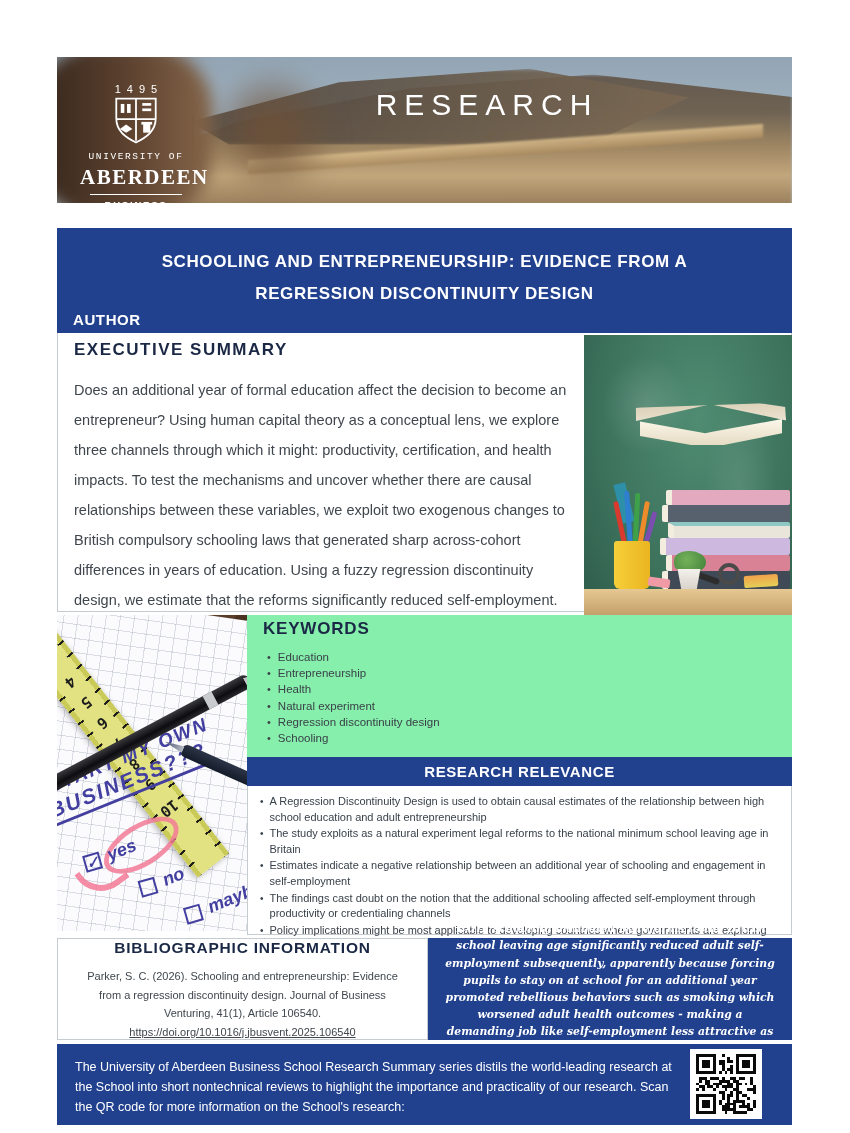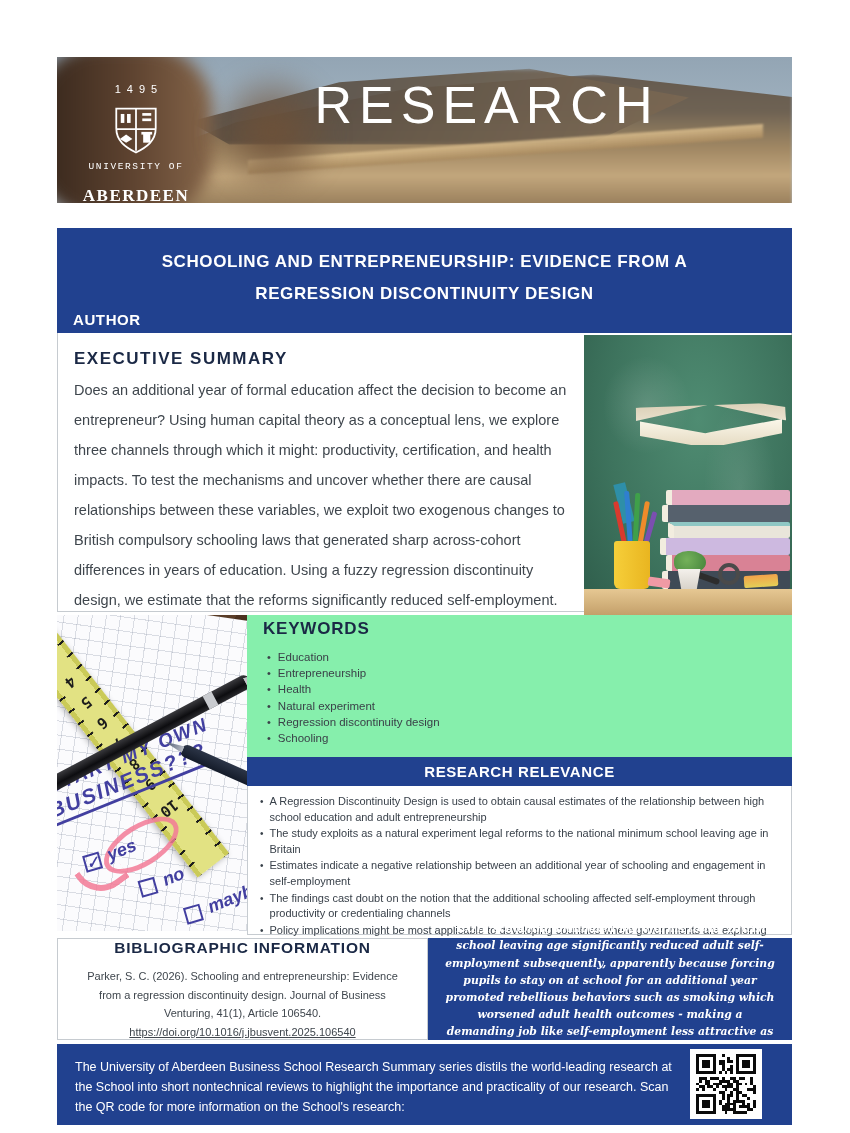--- a/index.html
+++ b/index.html
@@ -18,39 +18,39 @@
     clip-path:polygon(0 70%, 30% 18%, 68% 0, 100% 38%, 80% 100%, 8% 100%);
     filter:blur(2px); opacity:.9; }
   .mh-cornice { position:absolute; left:26%; right:4%; top:58%; height:14px;
     background:linear-gradient(180deg,#d9bd8d,#a98a5f); transform:skewY(-4deg); filter:blur(1px); opacity:.9; }
   .mh-trunk { position:absolute; left:-24px; top:-12px; width:180px; height:120%;
     background:linear-gradient(90deg,#33241a,#5e4330 55%,#86664a); border-radius:38%; filter:blur(8px); }
   .mh-branch { position:absolute; left:150px; top:10px; width:130px; height:130px;
     background:radial-gradient(closest-side,#6e5138,#6e513800); filter:blur(10px); }
 
   .logo { position:absolute; left:23px; top:26px; width:112px; text-align:center; color:#ffffff; z-index:3; }
-  .logo-year { font-size:11px; letter-spacing:6px; padding-left:6px; margin-bottom:10px; }
+  .logo-year { font-size:11px; letter-spacing:6px; padding-left:6px; margin-bottom:0; }
   .logo-crest { display:block; margin:0 auto 4px; }
   .logo-uni { font-family:Liberation Mono, monospace; font-size:9.5px; letter-spacing:1.6px; }
-  .logo-abdn { font-family:"Liberation Serif", serif; font-size:17px; letter-spacing:1.5px; font-weight:bold; margin-top:14px; }
+  .logo-abdn { font-family:"Liberation Serif", serif; font-size:21px; letter-spacing:1.5px; font-weight:bold; margin-top:3px; }
   .logo-rule { width:92px; height:1px; background:#ffffff; margin:4px auto 4px; }
   .logo-school { font-size:9.5px; font-weight:bold; letter-spacing:1.8px; }
 
   .mh-title { position:absolute; left:150px; top:22px; width:560px; z-index:2; text-align:center;
-    color:#ffffff; font-size:52px; letter-spacing:7px; line-height:52px; font-weight:400; }
+    color:#ffffff; font-size:30px; letter-spacing:7px; line-height:52px; font-weight:400; }
 
   
   .banner { position:absolute; left:0; top:146px; width:735px; height:130px; background:var(--blue); color:#fff;margin-top:25px; }
   .banner-title { padding:18px 60px 0; text-align:center; font-weight:bold; font-size:17px; letter-spacing:.6px; line-height:32px; }
   .banner-author-label { position:absolute; left:16px; top:83px; font-weight:bold; font-size:15px; letter-spacing:.6px; }
   .banner-author-name { position:absolute; left:16px; top:105px; font-size:12px; }
 
   
   .exec { position:absolute; left:0; top:276px; width:735px; height:279px; background:#fff; border:1px solid #c6cbd0; border-top:none; }
-  .exec-head { position:absolute; left:16px; top:16px; color:#1a2845; font-weight:bold; font-size:17px; letter-spacing:1.5px; }
+  .exec-head { position:absolute; left:16px; top:7px; color:#1a2845; font-weight:bold; font-size:17px; letter-spacing:1.5px; }
   .exec-body { position:absolute; left:16px; top:42px; width:505px; font-size:14.5px; line-height:30px; color:#3f464d; }
 
   
   .board-photo { position:absolute; left:526px; top:2px; width:208px; height:280px; overflow:hidden; }
   .board { position:absolute; inset:0; background:radial-gradient(ellipse at 55% 30%, #4f8c72 0%, #3e745e 55%, #2e5c4a 100%); }
   .board::after { content:""; position:absolute; inset:0;
     background:radial-gradient(closest-side at 30% 25%, rgba(255,255,255,.14), rgba(255,255,255,0) 70%),
                radial-gradient(closest-side at 75% 55%, rgba(255,255,255,.10), rgba(255,255,255,0) 70%); }
   .desk { position:absolute; left:0; right:0; bottom:0; height:26px; background:linear-gradient(180deg,#e6c893,#c4a06a); }
   .book { position:absolute; right:2px; border-left:6px solid #f2eddf; border-radius:2px; }

